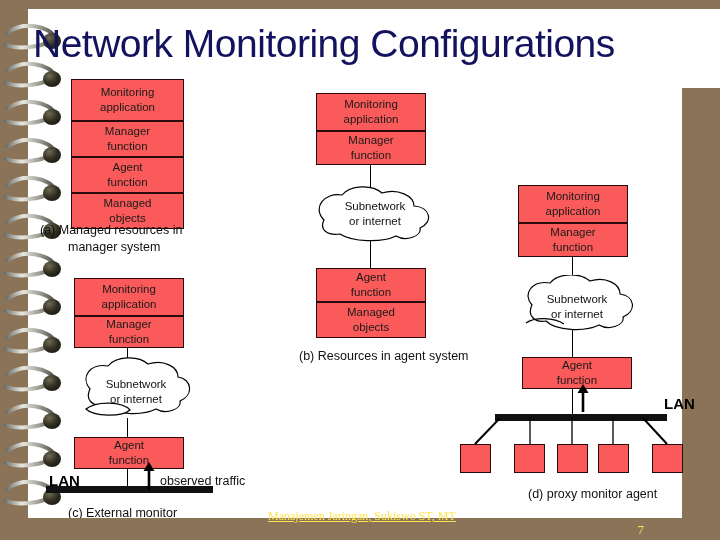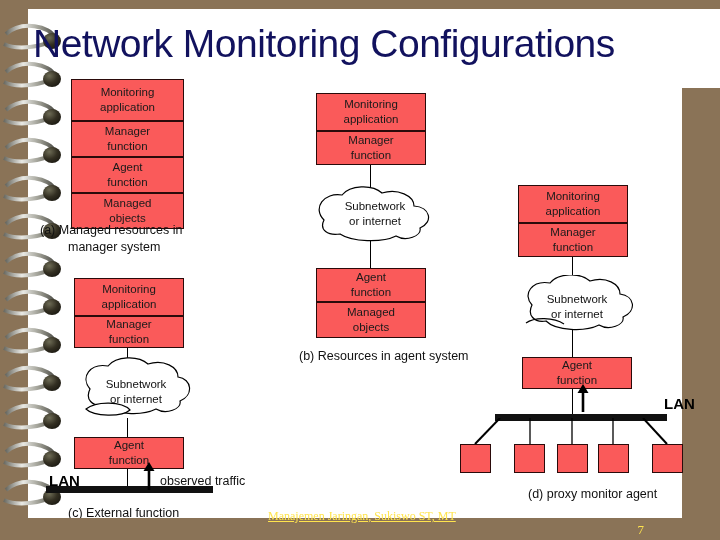--- a/index.html
+++ b/index.html
@@ -246,21 +246,21 @@
 function</span>
     </div>
   <div class="vline" style="left:127px;top:469px;height:22px;"></div>
   <div class="lanlbl" style="left:29px;top:472px;">LAN</div>
   <div class="hbar" style="left:46px;top:486px;width:167px;"></div>
   <svg style="position:absolute;left:142px;top:462px;" width="14" height="28" viewBox="0 0 14 28">
     <line x1="7" y1="28" x2="7" y2="6" stroke="#000" stroke-width="2.6"></line>
     <polygon points="7,0 1.5,9 12.5,9" fill="#000"></polygon>
   </svg>
   <div class="obs" style="left:160px;top:474px;">observed traffic</div>
-  <div class="caption" style="left:68px;top:505px;">(c) External function</div>
+  <div class="caption" style="left:68px;top:505px;">(c) External monitor</div>
 
   <div class="box" style="left:518px;top:185px;width:110px;height:38px;">
       <span style="white-space:pre-line">Monitoring
 application</span>
     </div>
   <div class="box" style="left:518px;top:223px;width:110px;height:34px;">
       <span style="white-space:pre-line">Manager
 function</span>
     </div>
   <div class="vline" style="left:572px;top:257px;height:22px;"></div>

